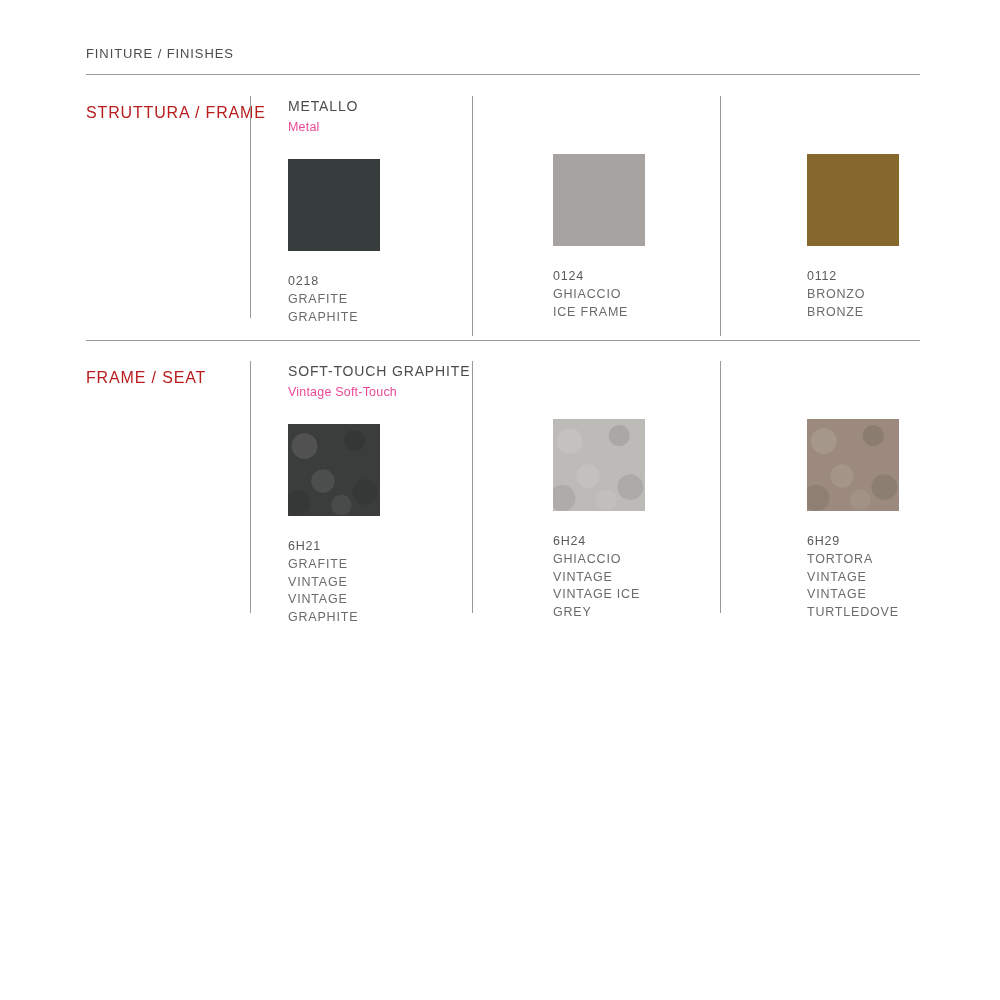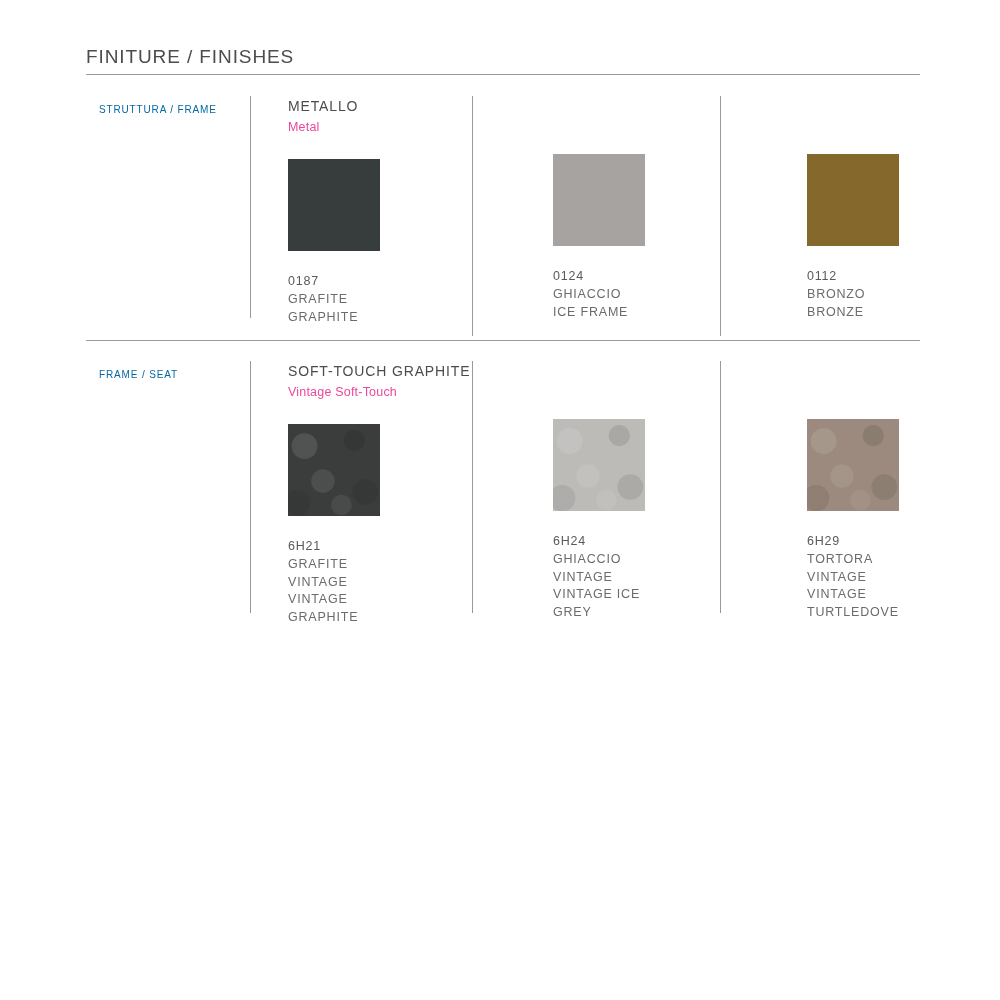--- a/index.html
+++ b/index.html
@@ -17,21 +17,21 @@
     width: 1000px;
     height: 1000px;
     background: #ffffff;
   }
 
   
   .doc-title {
     position: absolute;
     left: 86px;
     top: 46px;
-    font-size: 19px;
+    font-size: 13px;
     letter-spacing: 0.9px;
     color: #4c4c4c;
     font-weight: 400;
   }
   .title-rule {
     position: absolute;
     left: 86px;
     top: 74px;
     width: 834px;
     height: 1px;
@@ -51,25 +51,25 @@
     position: absolute;
     left: 86px;
     width: 834px;
     height: 1px;
     background: #9a9a9a;
   }
   .rule-mid { top: 340px; }
 
   .cat-label {
     position: absolute;
-    left: 13px;
+    left: 0px;
     top: 8px;
-    font-size: 10px;
+    font-size: 16px;
     letter-spacing: 0.85px;
-    color: #0369a1;
+    color: #b91c1c;
     white-space: nowrap;
   }
 
   
   .vrule {
     position: absolute;
     width: 1px;
     background: #9a9a9a;
   }
 
@@ -141,21 +141,21 @@
 
     <div class="vrule" style="left:164px; top:0px; height:222px;"></div>
     <div class="vrule" style="left:386px; top:0px; height:240px;"></div>
     <div class="vrule" style="left:634px; top:0px; height:240px;"></div>
 
     <div class="col col-1">
       <div class="mat-name">METALLO</div>
       <div class="mat-name-en">Metal</div>
       <div class="swatch" style="background:#373c3c;"></div>
       <div class="code-block">
-        <div class="line code">0187</div>
+        <div class="line code">0218</div>
         <div class="line">GRAFITE</div>
         <div class="line">GRAPHITE</div>
       </div>
     </div>
 
     <div class="col col-2">
       <div class="swatch" style="background:#a6a3a1; margin-top:58px;"></div>
       <div class="code-block">
         <div class="line code">0124</div>
         <div class="line">GHIACCIO</div>

